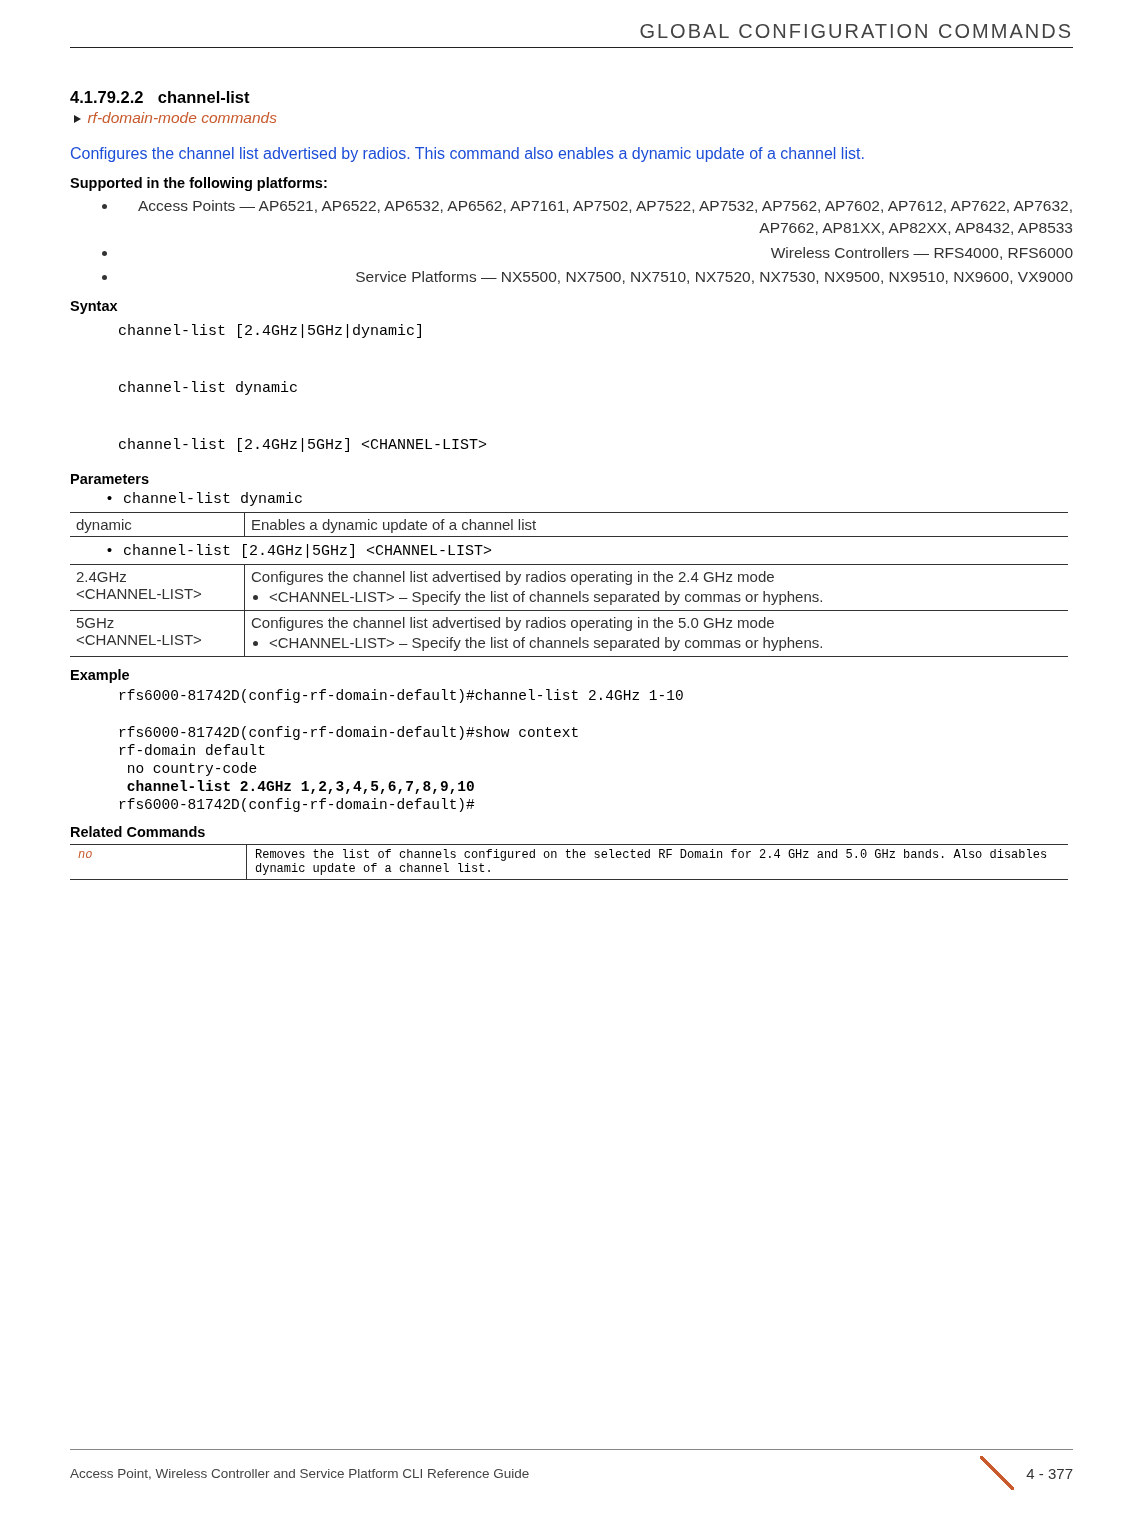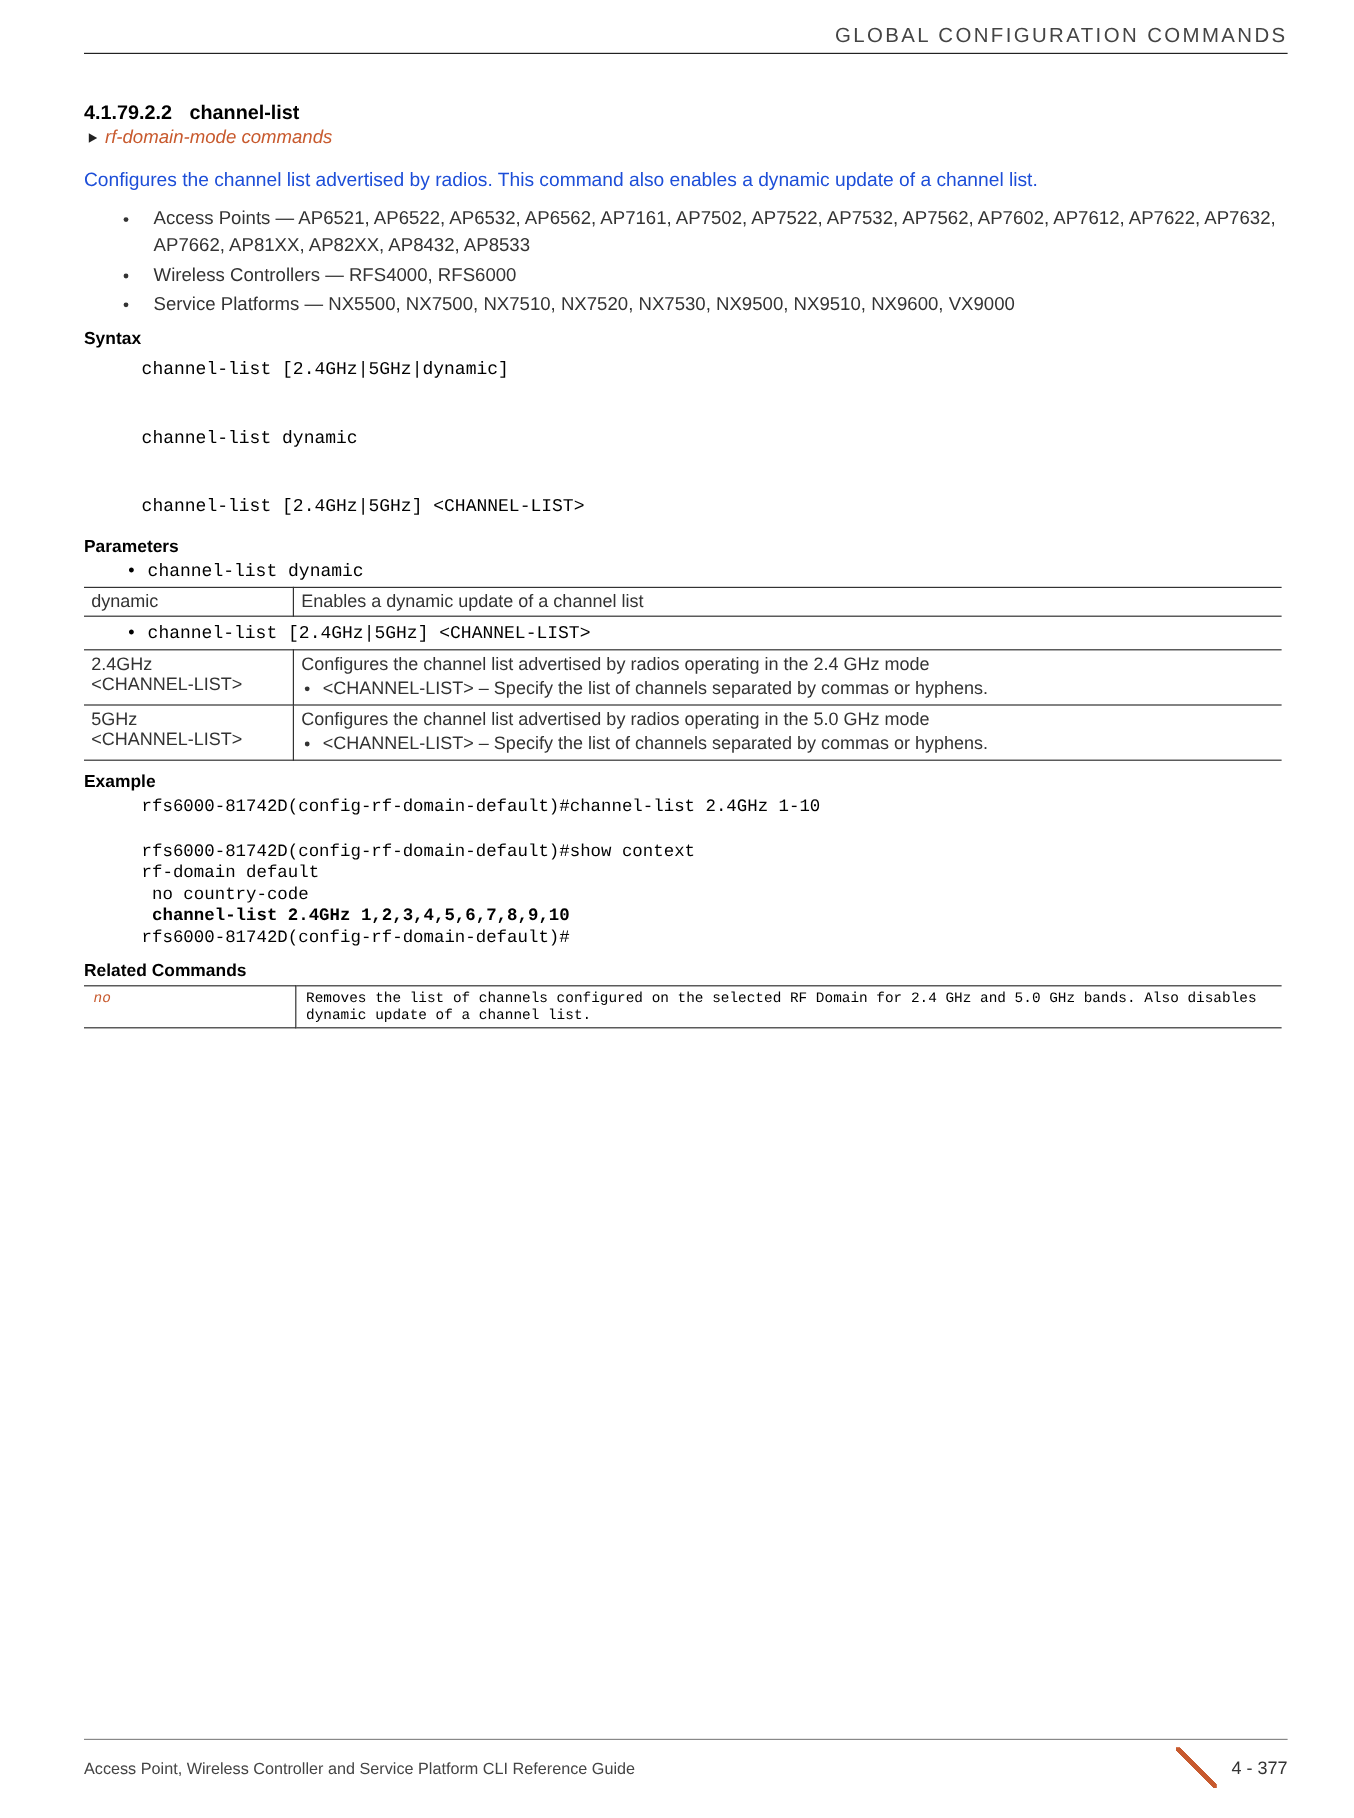--- a/index.html
+++ b/index.html
@@ -12,21 +12,21 @@
     position: relative;
     box-sizing: border-box;
   }
   .page-wrap {
     padding: 20px 55px 0 70px;
   }
   .header-text {
     text-align: right;
     font-family: "Arial Narrow", Arial, sans-serif;
     letter-spacing: 2px;
-    font-size: 17px;
+    font-size: 20px;
     color: #444;
     margin-bottom: 4px;
   }
   .header-rule {
     border: none;
     border-top: 1.5px solid #222;
     margin: 0 0 40px 0;
   }
   .section-number {
     font-weight: bold;
@@ -72,20 +72,21 @@
   .bullet-list {
     margin: 4px 0 10px 0;
     padding-left: 48px;
   }
   .bullet-list li {
     font-size: 15.5px;
     color: #333;
     line-height: 1.45;
     padding-left: 10px;
     margin-bottom: 2px;
+    text-align: right;
   }
   .syntax-block {
     font-family: "Courier New", monospace;
     font-size: 15px;
     margin-left: 48px;
     line-height: 1.9;
     white-space: pre;
   }
   .param-intro {
     font-family: "Courier New", monospace;
@@ -206,20 +207,21 @@
     <span class="section-title">channel-list</span>
   </div>
 
   <div class="breadcrumb-row">
     <span class="arrow"></span>
     <span class="breadcrumb-link">rf-domain-mode commands</span>
   </div>
 
   <p class="body-text">Configures the channel list advertised by radios. This command also enables a dynamic update of a channel list.</p>
 
+  <div class="bold-head">Supported in the following platforms:</div>
   <ul class="bullet-list">
     <li>Access Points — AP6521, AP6522, AP6532, AP6562, AP7161, AP7502, AP7522, AP7532, AP7562, AP7602, AP7612, AP7622, AP7632, AP7662, AP81XX, AP82XX, AP8432, AP8533</li>
     <li>Wireless Controllers — RFS4000, RFS6000</li>
     <li>Service Platforms — NX5500, NX7500, NX7510, NX7520, NX7530, NX9500, NX9510, NX9600, VX9000</li>
   </ul>
 
   <div class="bold-head">Syntax</div>
   <div class="syntax-block"><span>channel-list [2.4GHz|5GHz|dynamic]</span>
 
 <span>channel-list dynamic</span>

